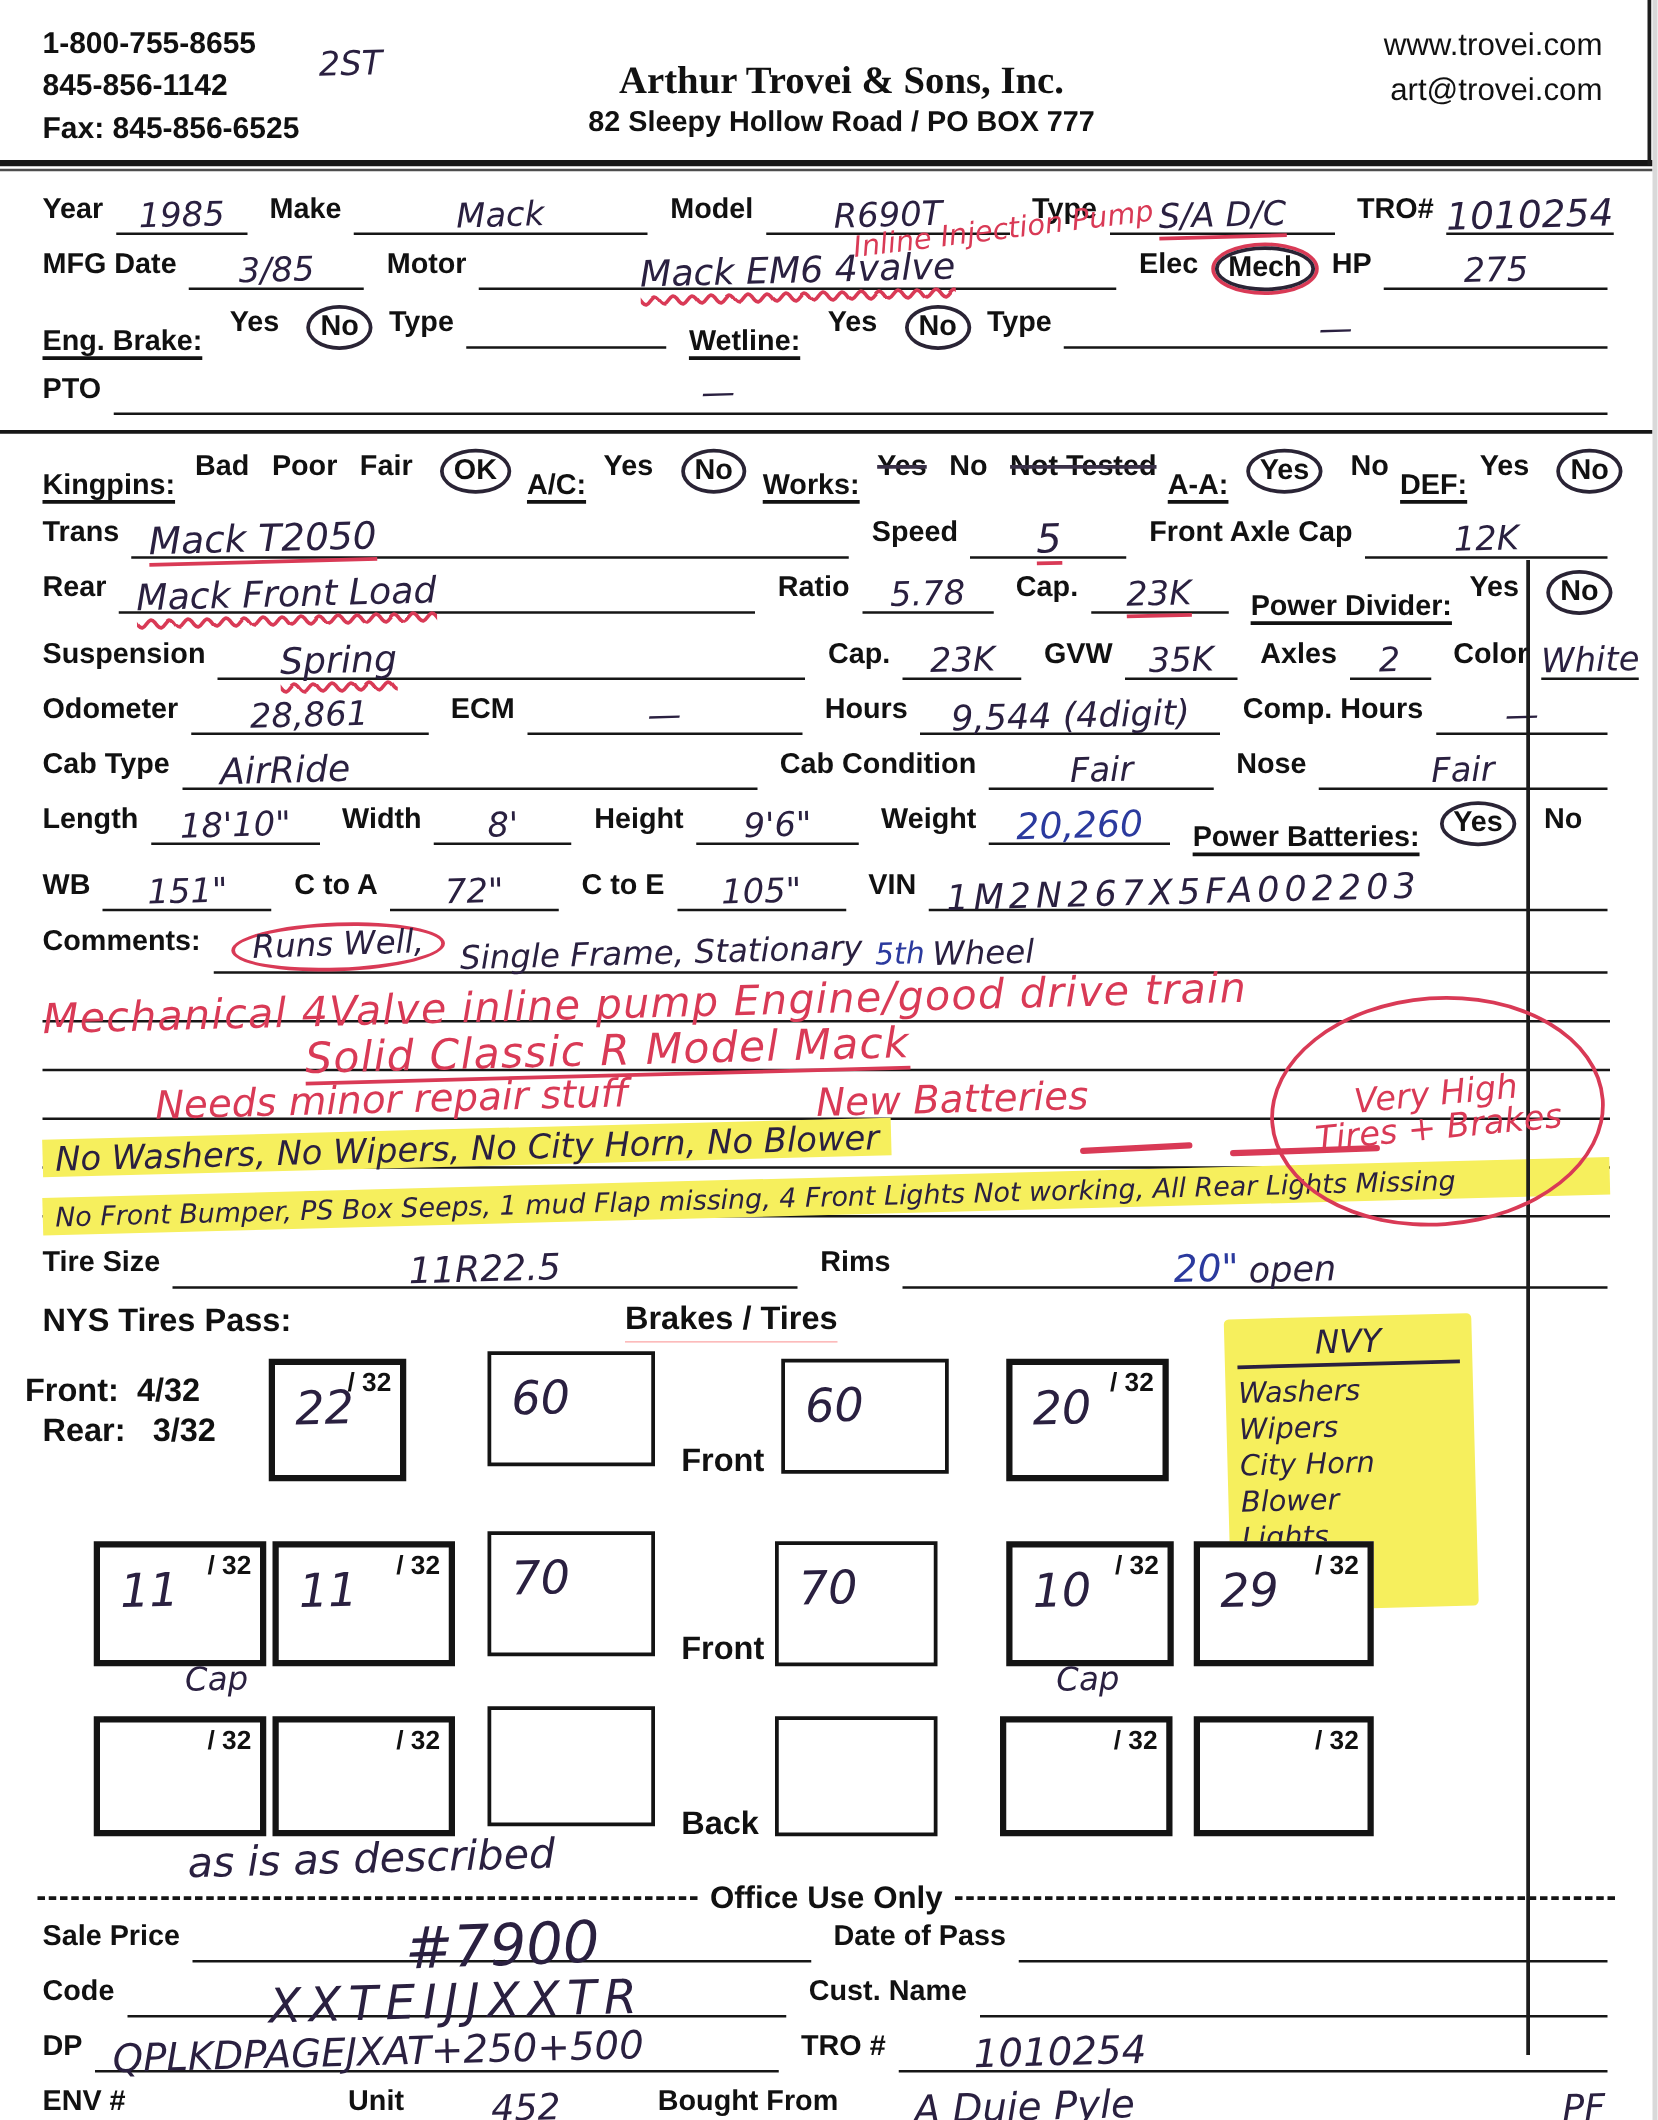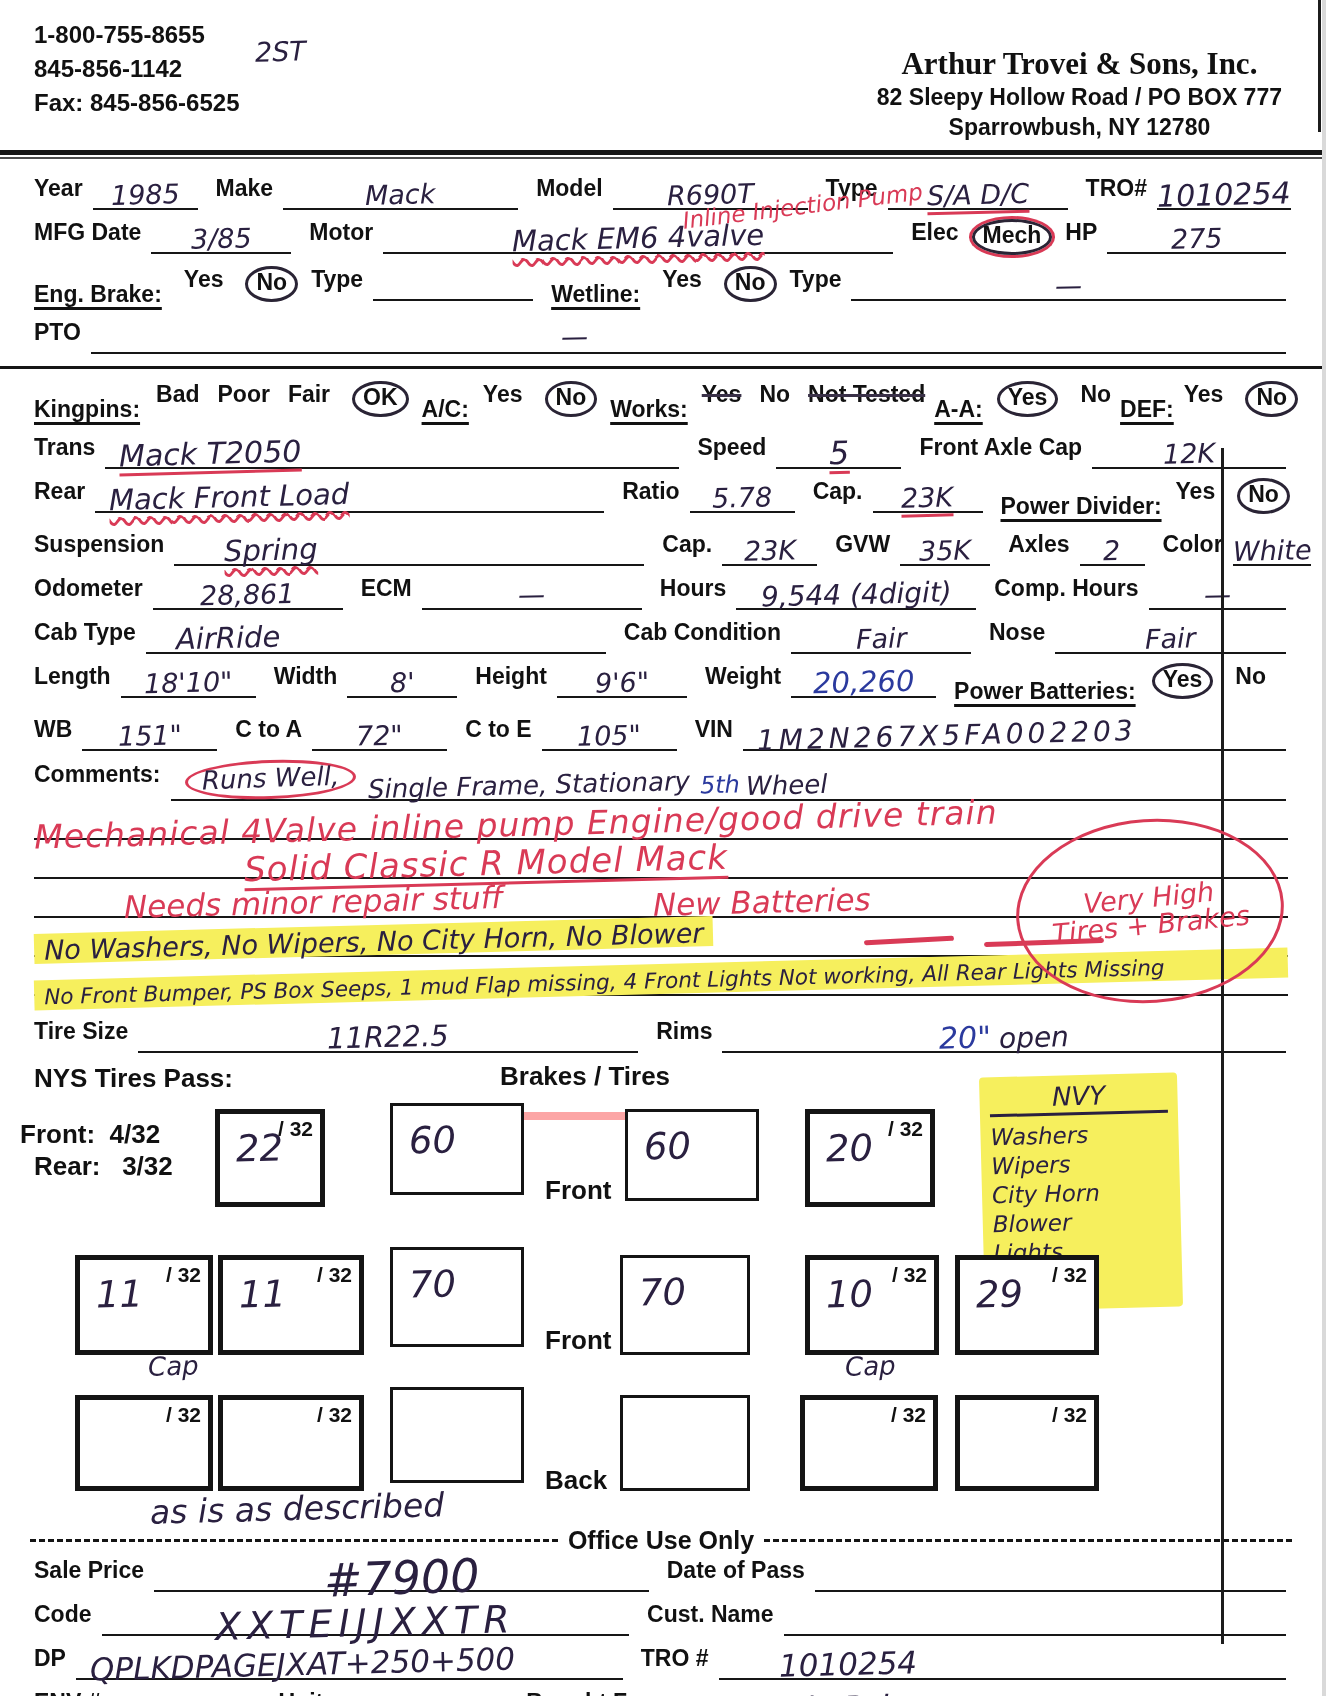--- a/index.html
+++ b/index.html
@@ -77,21 +77,24 @@
   <div class="header">
     <div class="h-left">
       <div>1-800-755-8655</div>
       <div>845-856-1142</div>
       <div>Fax: 845-856-6525</div>
     </div>
     <div class="h-note hw">2ST</div>
     <div class="h-center">
       <div class="h-company">Arthur Trovei &amp; Sons, Inc.</div>
       <div class="h-addr">82 Sleepy Hollow Road / PO BOX 777</div>
-      <div class="h-addr">Sparrowbush, NY 12780</div>
+    </div>
+    <div class="h-right">
+      <div>www.trovei.com</div>
+      <div>art@trovei.com</div>
     </div>
   </div>
   <div class="hdiv"></div>
   <div class="hdiv2"></div>
 
   <div class="row" style="margin-top:16px;">
     <span class="lbl">Year</span>
     <span class="fld" style="flex:0 0 105px;">
         <span class="hw">1985</span>
       </span>
@@ -349,21 +352,21 @@
       </span>
     <span class="lbl">Rims</span>
     <span class="fld last">
       <span class="hw blue" style="font-size:30px;">20"</span>
       <span class="hw" style="font-size:28px;margin-left:8px;">open</span>
     </span>
   </div>
 
   <div class="tires">
     <span class="tlabel" style="left:34px;top:6px;">NYS Tires Pass:</span>
-    <span class="tlabel" style="left:500px;top:4px;border-bottom:8px solid #fca5a5;padding-bottom:20px;">Brakes / Tires</span>
+    <span class="tlabel" style="left:500px;top:4px;border-bottom:1px solid #fca5a5;padding-bottom:3px;">Brakes / Tires</span>
     <span class="tlabel" style="left:20px;top:62px;white-space:pre;">Front:  4/32</span>
     <span class="tlabel" style="left:34px;top:94px;white-space:pre;">Rear:   3/32</span>
 
     <div class="checklist hw">
       <div class="title">NVY</div>
       <div class="item">Washers</div>
       <div class="item">Wipers</div>
       <div class="item">City Horn</div>
       <div class="item">Blower</div>
       <div class="item">Lights</div>

